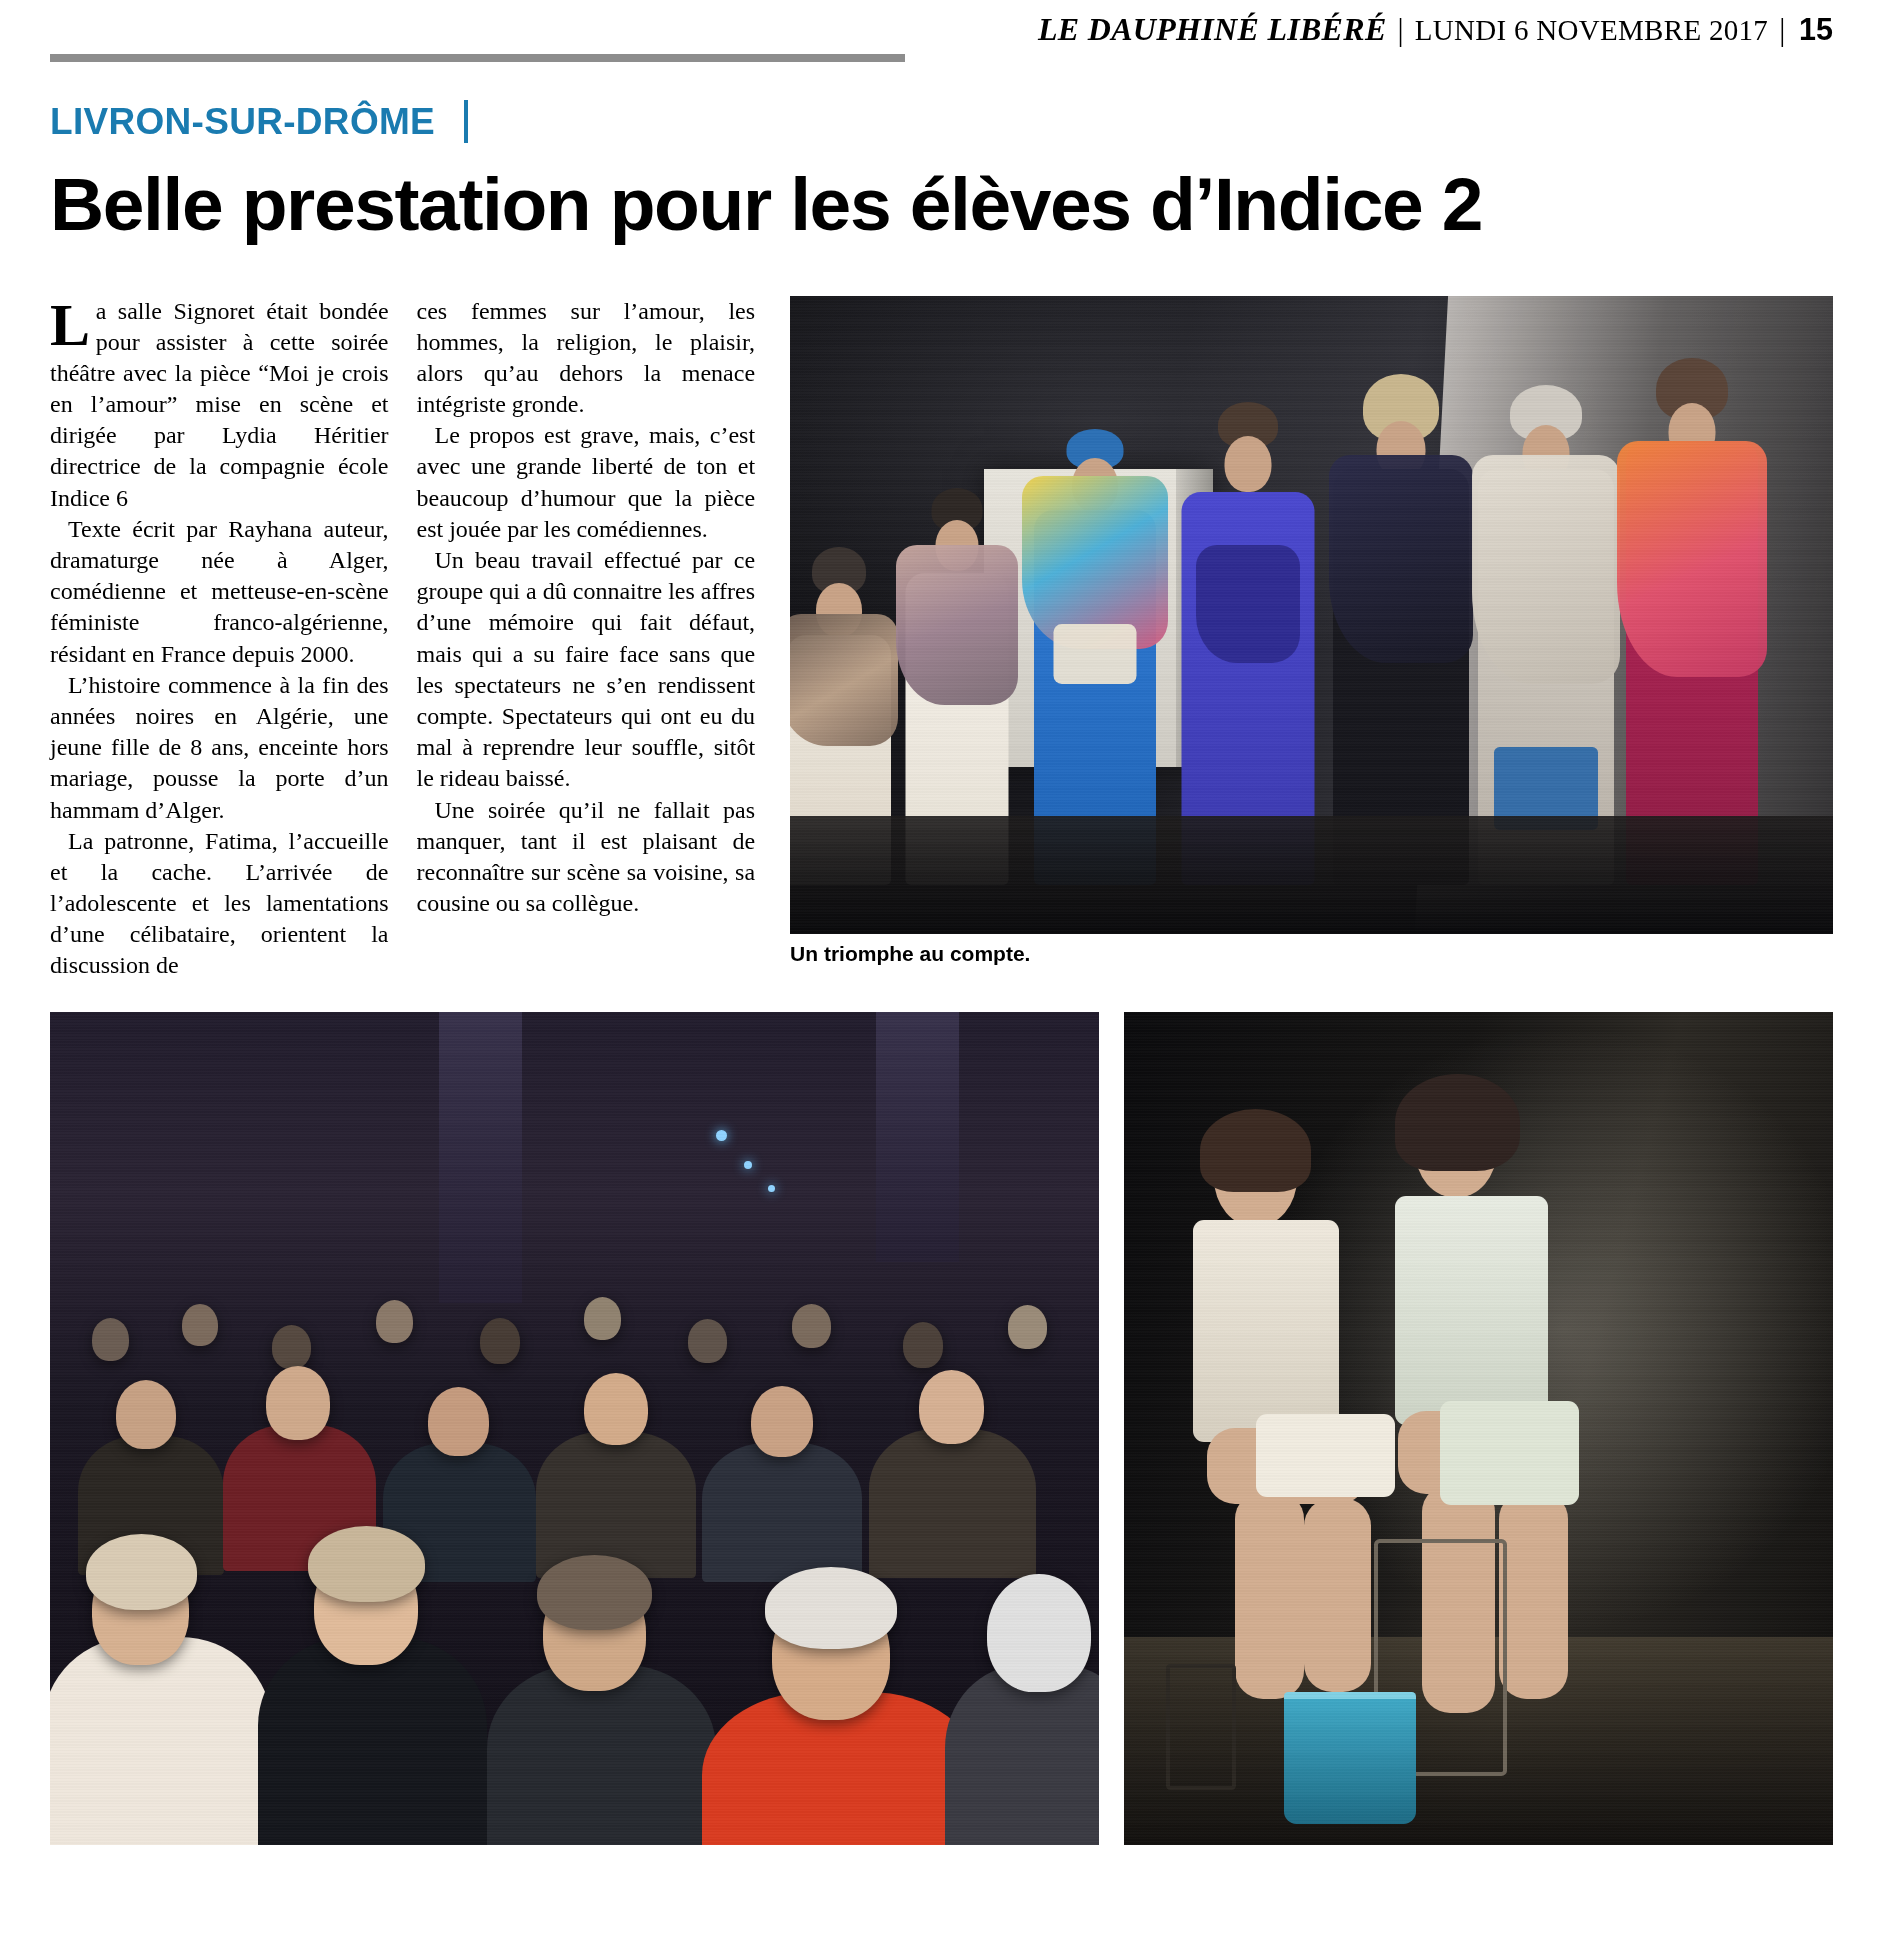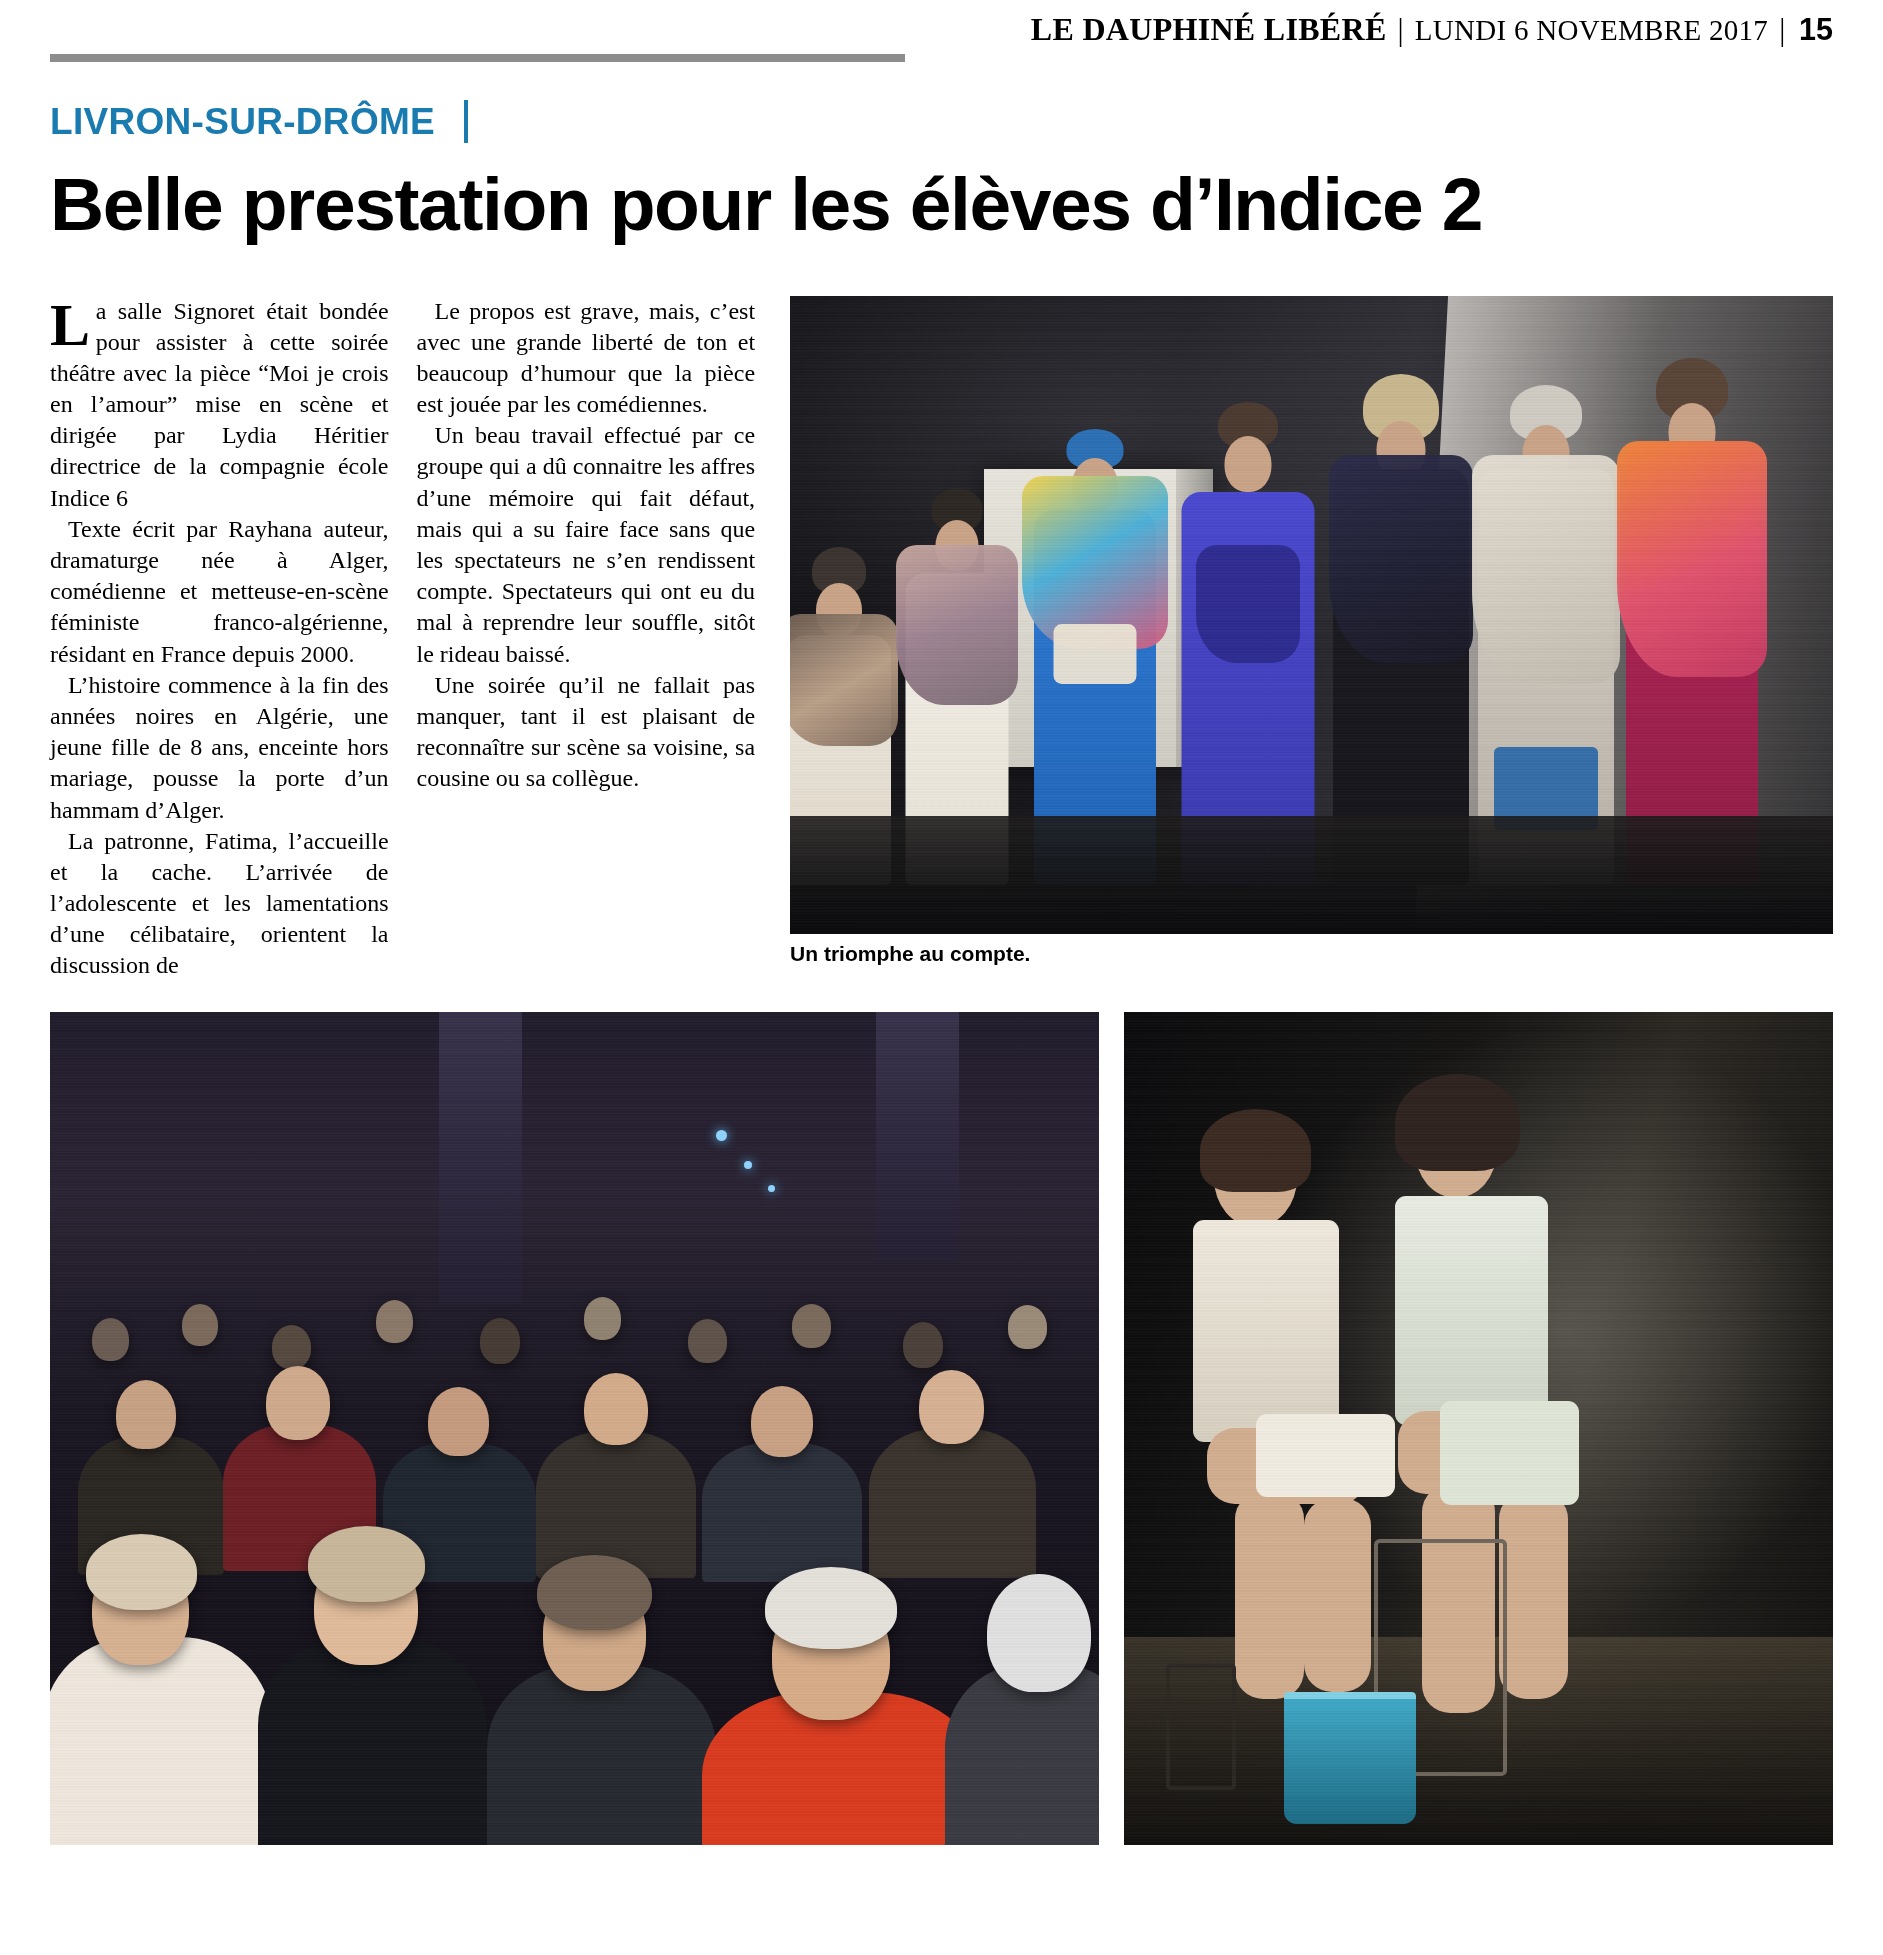--- a/index.html
+++ b/index.html
@@ -32,20 +32,21 @@
     align-items: baseline;
     padding-top: 11px;
     height: 54px;
     box-sizing: border-box;
   }
   .masthead .paper-name {
     font-family: "Liberation Serif", serif;
     font-weight: bold;
     font-size: 32px;
     letter-spacing: 0.3px;
+    font-style: italic;
   }
   .masthead .sep {
     font-size: 30.5px;
     margin: 0 11px;
     color: #000;
     font-weight: 300;
   }
   .masthead .date {
     font-family: "Liberation Serif", serif;
     font-size: 29px;
@@ -299,20 +300,21 @@
     <div class="col col1">
       <p class="first">
         <span class="dropcap">L</span><span>a salle Signoret était bondée pour assister à cette soirée théâtre avec la pièce “Moi je crois en l’amour” mise en scène et dirigée par Lydia Héritier directrice de la compagnie école Indice 6</span>
       </p>
       <p><span>Texte écrit par Rayhana auteur, dramaturge née à Alger, comédienne et metteuse-en-scène féministe franco-algérienne, résidant en France depuis 2000.</span></p>
       <p><span>L’histoire commence à la fin des années noires en Algérie, une jeune fille de 8 ans, enceinte hors mariage, pousse la porte d’un hammam d’Alger.</span></p>
       <p><span>La patronne, Fatima, l’accueille et la cache. L’arrivée de l’adolescente et les lamentations d’une célibataire, orientent la discussion de</span></p>
     </div>
 
     <div class="col col2">
+      <p class="first"><span>ces femmes sur l’amour, les hommes, la religion, le plaisir, alors qu’au dehors la menace intégriste gronde.</span></p>
       <p><span>Le propos est grave, mais, c’est avec une grande liberté de ton et beaucoup d’humour que la pièce est jouée par les comédiennes.</span></p>
       <p><span>Un beau travail effectué par ce groupe qui a dû connaitre les affres d’une mémoire qui fait défaut, mais qui a su faire face sans que les spectateurs ne s’en rendissent compte. Spectateurs qui ont eu du mal à reprendre leur souffle, sitôt le rideau baissé.</span></p>
       <p><span>Une soirée qu’il ne fallait pas manquer, tant il est plaisant de reconnaître sur scène sa voisine, sa cousine ou sa collègue.</span></p>
     </div>
 
     <div class="photo-top">
       <div class="photo p1">
         <div class="scene">
           <div class="backdrop"></div>
           <div class="drape"></div>

